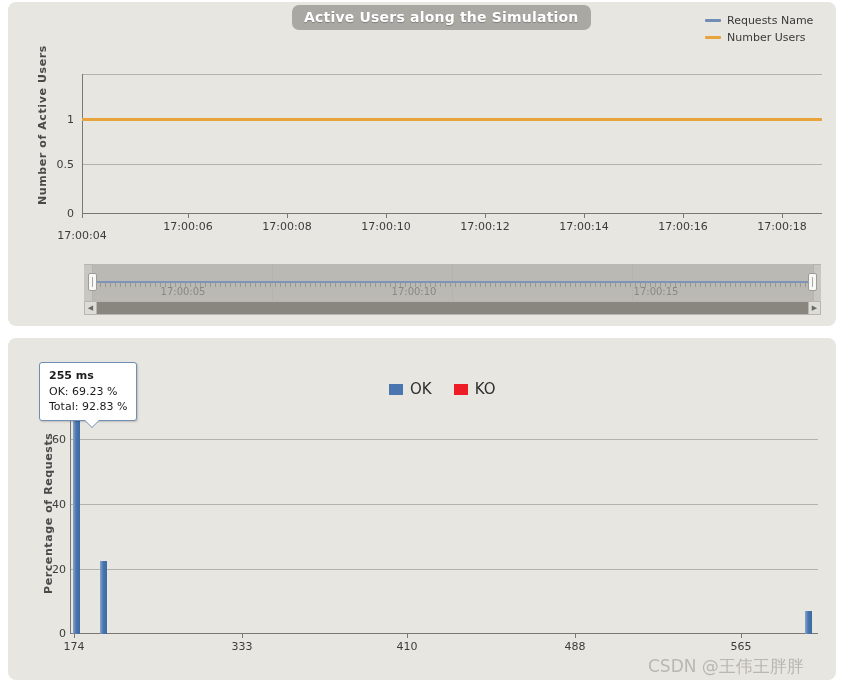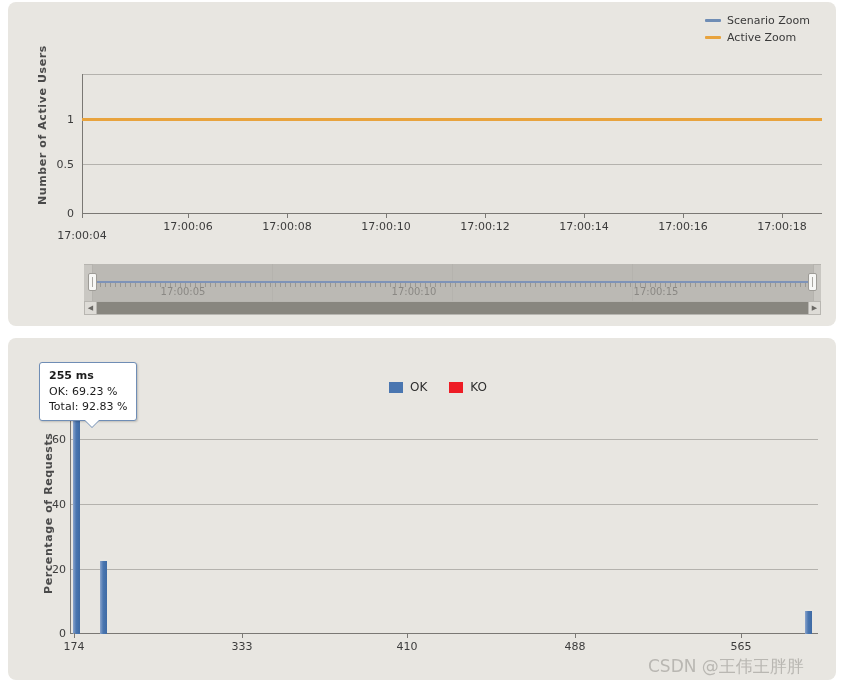--- a/index.html
+++ b/index.html
@@ -46,21 +46,21 @@
   }
   .legend-top .lrow { display: flex; align-items: center; height: 17px; }
   .legend-top .lline { width: 16px; height: 3px; margin-right: 6px; border-radius: 1px; }
   .legend-top .llabel { line-height: 17px; }
 
   
   .legend-bottom {
     position: absolute;
     left: 376px; top: 380px;
     display: flex; align-items: flex-start;
-    font-size: 12px; color: #2e2e2e; padding-left: 13px;
+    font-size: 15px; color: #2e2e2e; padding-left: 13px;
   }
   .legend-bottom .lg-item { display: flex; align-items: center; margin-right: 22px; }
   .legend-bottom .lg-swatch { width: 14px; height: 11px; margin-right: 7px; }
 
   
   .zoom-box { position: absolute; left: 84px; top: 45px; display: flex; align-items: center; }
   .zoom-label { font-size: 11px; color: #8d8b86; margin-right: 5px; }
   .zoom-btns { display: flex; border: 1px solid #c3c1bc; }
   .zoom-btn {
     width: 25px; height: 17px;
@@ -180,29 +180,30 @@
   }
 </style>
 </head>
 <body>
 
 <div class="page">
 
   <div class="panel" id="panel-active-users">
   </div>
 
+  <div class="chart-title" id="title-active-users">Active Users along the Simulation</div>
 
   <div class="legend-top">
     <div class="lrow">
       <span class="lline" style="background:#6f8db5"></span>
-      <span class="llabel">Scenario Zoom</span>
+      <span class="llabel">Requests Name</span>
     </div>
     <div class="lrow">
       <span class="lline" style="background:#e8a33d"></span>
-      <span class="llabel">Active Zoom</span>
+      <span class="llabel">Number Users</span>
     </div>
   </div>
 
 
   <div class="axis-title-y" id="ytitle-active">Number of Active Users</div>
 
   <div class="plot" id="plot-active">
 
     <div class="gridline" style="top:0px;"></div>
     <div class="gridline" style="top:90px;"></div>

